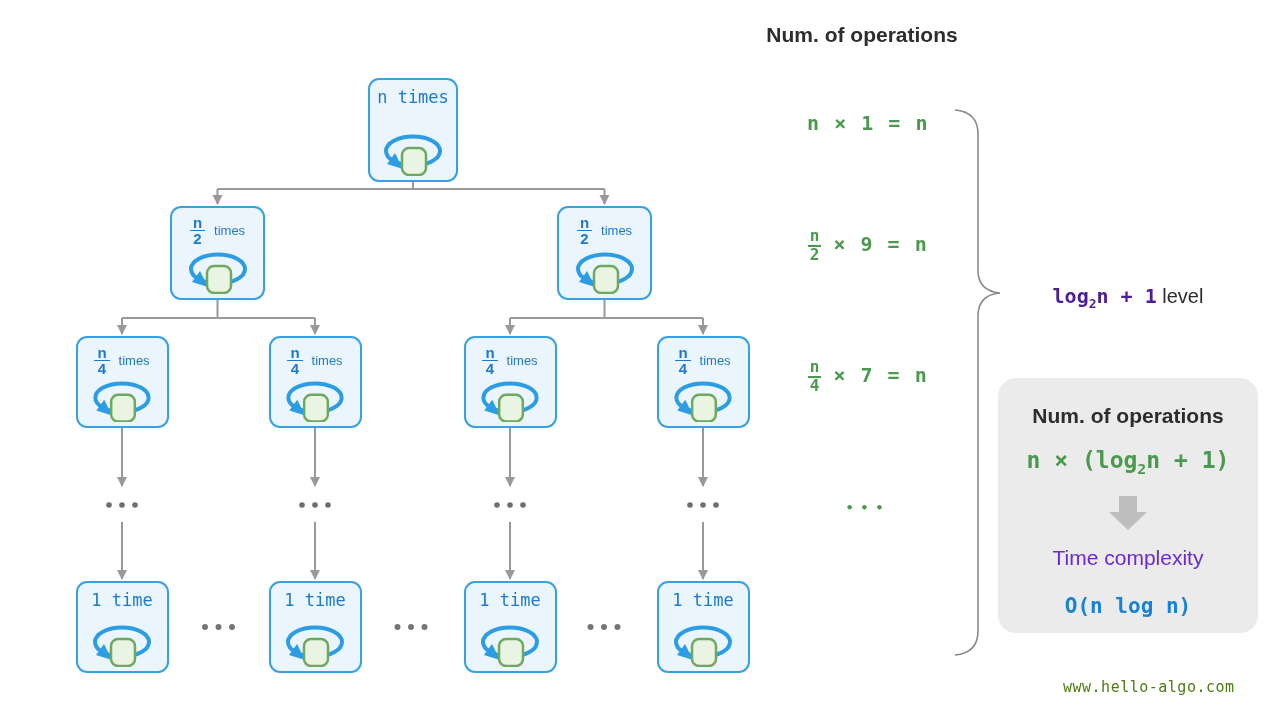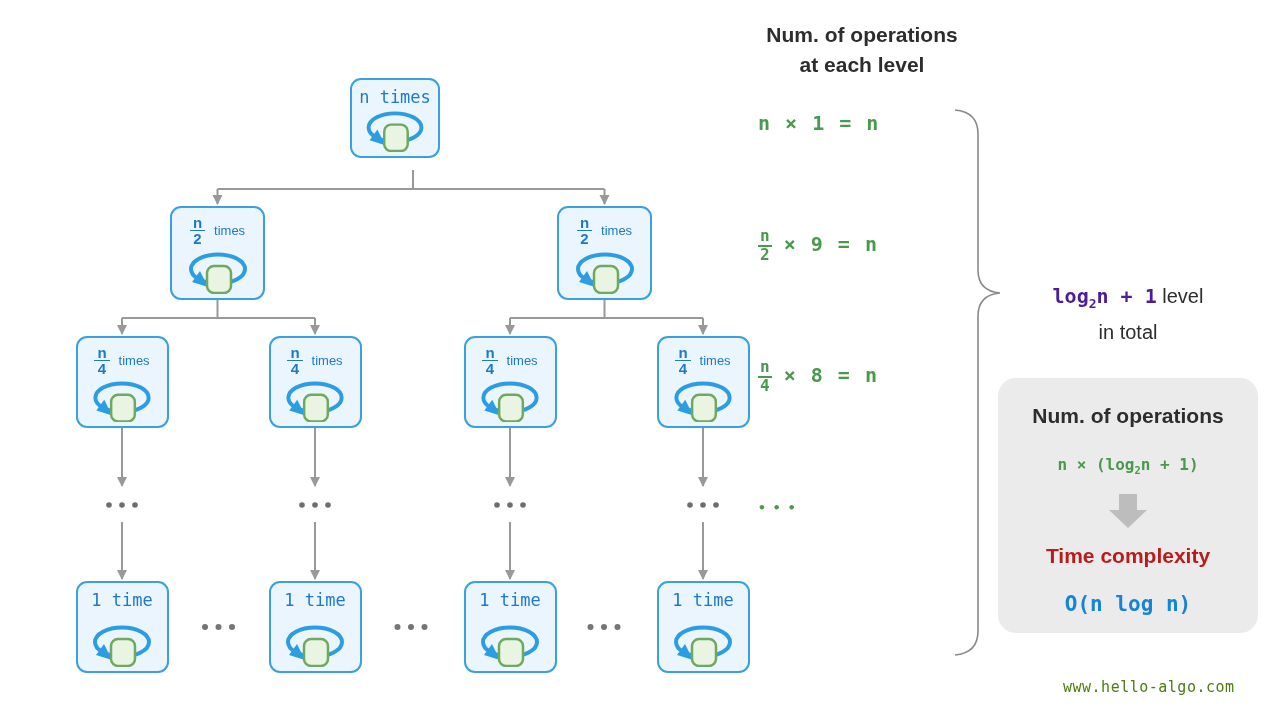--- a/index.html
+++ b/index.html
@@ -17,48 +17,48 @@
   .mono-label{font-family:"DejaVu Sans Mono",monospace;font-size:17px;}
   .frac{display:inline-flex;flex-direction:column;align-items:center;line-height:1.02;
         font-size:15px;font-weight:bold;}
   .frac .num{border-bottom:1.6px solid #1e79cb;padding:0 3px;}
   .frac-suffix{font-size:13px;}
   .loop-svg{margin-top:auto;margin-bottom:4px;}
 
   
   .col-header{position:absolute;left:722px;top:20px;width:280px;text-align:center;
               font-size:21px;font-weight:bold;color:#2d2d2d;line-height:30px;z-index:1;}
-  .eq{position:absolute;left:758px;width:220px;color:#4a9a4d;
+  .eq{position:absolute;left:758px;width:220px;text-align:center;color:#4a9a4d;
       font-family:"DejaVu Sans Mono",monospace;font-weight:bold;font-size:20px;
       letter-spacing:1.5px;z-index:1;}
   .g-frac{display:inline-flex;flex-direction:column;align-items:center;line-height:1.05;
           font-size:16px;vertical-align:middle;margin-right:12px;letter-spacing:0;}
   .g-frac .num{border-bottom:2px solid #4a9a4d;padding:0 2px;}
   .eq-dots{font-size:13px;letter-spacing:7px;}
 
   .levels-note{position:absolute;left:1002px;top:282px;width:252px;text-align:center;
                line-height:29px;z-index:1;color:#2d2d2d;font-size:20px;}
   .green-math{color:#4c1d95;font-family:"DejaVu Sans Mono",monospace;font-weight:bold;
               font-size:20px;}
   .green-math sub{font-size:0.65em;}
 
   
   .summary-box{position:absolute;left:998px;top:378px;width:260px;height:255px;
                background:#ebebeb;border-radius:18px;z-index:1;display:flex;
                flex-direction:column;align-items:center;}
   .box-title{margin-top:26px;font-size:21px;font-weight:bold;color:#2d2d2d;}
-  .box-formula{margin-top:27px;color:#4a9a4d;font-family:"DejaVu Sans Mono",monospace;
-               font-weight:bold;font-size:16px;}
+  .box-formula{margin-top:19px;color:#4a9a4d;font-family:"DejaVu Sans Mono",monospace;
+               font-weight:bold;font-size:23px;}
   .box-formula sub{font-size:0.65em;}
   .block-arrow{margin-top:18px;width:38px;height:34px;position:relative;}
   .block-arrow .shaft{position:absolute;left:10px;top:0;width:18px;height:17px;background:#bdbdbd;}
   .block-arrow .head{position:absolute;left:0;top:16px;width:0;height:0;
                      border-left:19px solid transparent;border-right:19px solid transparent;
                      border-top:18px solid #bdbdbd;}
-  .box-title2{margin-top:16px;font-size:21px;font-weight:bold;color:#b91c1c;}
+  .box-title2{margin-top:16px;font-size:21px;font-weight:normal;color:#6d28d9;}
   .box-result{margin-top:24px;color:#1583d6;font-family:"DejaVu Sans Mono",monospace;
               font-weight:bold;font-size:21px;}
 
   .watermark{position:absolute;left:1063px;top:678px;z-index:1;color:#4d7c0f;
              font-family:"DejaVu Sans Mono",monospace;font-size:15px;letter-spacing:0.5px;}
 </style>
 </head>
 <body>
 
 <div id="stage">
@@ -126,21 +126,21 @@
         <circle cx="411" cy="627" r="3"></circle>
         <circle cx="424.5" cy="627" r="3"></circle>
       <circle cx="590.5" cy="627" r="3"></circle>
         <circle cx="604" cy="627" r="3"></circle>
         <circle cx="617.5" cy="627" r="3"></circle>
     </g>
 
     <path d="M955,110 Q978,112 978,134 L978,270 Q978,291 1000,293 Q978,295 978,316 L978,631 Q978,653 955,655" fill="none" stroke="#8a8a8a" stroke-width="1.6"></path>
   </svg>
 
-  <div class="node" style="left:350px;top:78px;width:90px;height:80px">
+  <div class="node" style="left:368px;top:78px;width:90px;height:104px">
     <div class="node-label mono-label">n times</div>
     <svg class="loop-svg" width="72" height="46" viewBox="0 0 72 46">
         <use href="#loopicon"></use>
       </svg>
   </div>
 
   <div class="node" style="left:170px;top:206px;width:95px;height:94px">
     <div class="node-label">
       <span class="frac">
           <span class="num">n</span>
@@ -234,45 +234,43 @@
   </div>
   <div class="node" style="left:656.5px;top:581px;width:93px;height:92px">
     <div class="node-label mono-label">1 time</div>
     <svg class="loop-svg" width="72" height="46" viewBox="0 0 72 46">
         <use href="#loopicon"></use>
       </svg>
   </div>
 
   <div class="col-header">
     <div>Num. of operations</div>
-    <div>at each level</div>
   </div>
 
   <div class="eq" style="top:111px">n × 1 = n</div>
 
   <div class="eq" style="top:228px">
     <span class="g-frac">
         <span class="num">n</span>
         <span>2</span>
       </span><span>× 9 = n</span>
   </div>
 
   <div class="eq" style="top:359px">
     <span class="g-frac">
         <span class="num">n</span>
         <span>4</span>
-      </span><span>× 8 = n</span>
+      </span><span>× 7 = n</span>
   </div>
 
   <div class="eq eq-dots" style="top:500px">•••</div>
 
 
   <div class="levels-note">
     <div><span class="green-math"><span>log</span><sub>2</sub><span>n + 1</span></span><span> level</span></div>
-    <div>in total</div>
   </div>
 
   <div class="summary-box">
     <div class="box-title">Num. of operations</div>
     <div class="box-formula"><span>n × (</span><span>log</span><sub>2</sub><span>n + 1)</span></div>
     <div class="block-arrow">
         <div class="shaft"></div>
         <div class="head"></div>
       </div>
     <div class="box-title2">Time complexity</div>

